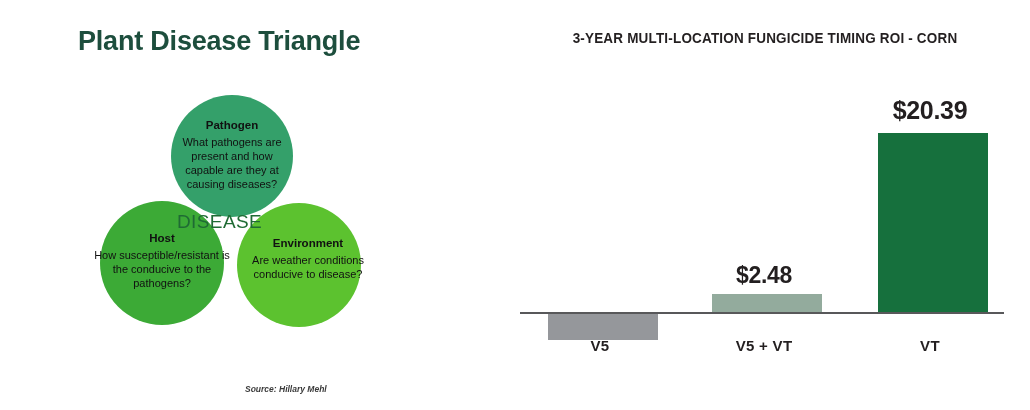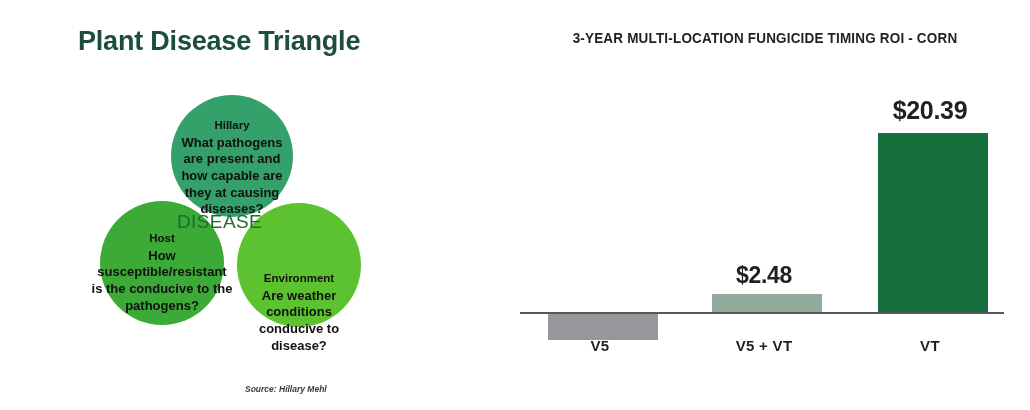--- a/index.html
+++ b/index.html
@@ -82,39 +82,38 @@
     color: #111111;
     pointer-events: none;
   }
   .venn-head {
     font-size: 11.5px;
     font-weight: bold;
     line-height: 1.1;
     margin-bottom: 3px;
   }
   .venn-body {
-    font-size: 13px;
-    font-weight: bold;
+    font-size: 11px;
+    font-weight: normal;
     line-height: 1.28;
   }
   #text-pathogen {
     left: 78px;
     top: 24px;
     width: 118px;
   }
   #text-host {
     left: -4px;
     top: 137px;
     width: 142px;
   }
   #text-environment {
-    left: 139px;
+    left: 148px;
     top: 142px;
     width: 130px;
-    margin-top: 35px;
   }
   #disease-label {
     position: absolute;
     left: 82px;
     top: 116px;
     width: 110px;
     font-size: 19px;
     font-weight: normal;
     color: #1f6b34;
     letter-spacing: 0.4px;
@@ -238,21 +237,21 @@
 
     <div id="page-title">Plant Disease Triangle</div>
 
     <div id="venn">
 
       <div class="venn-circle" id="circle-pathogen"></div>
       <div class="venn-circle" id="circle-host"></div>
       <div class="venn-circle" id="circle-environment"></div>
 
       <div class="venn-text" id="text-pathogen">
-        <div class="venn-head">Hillary</div>
+        <div class="venn-head">Pathogen</div>
         <div class="venn-body">What pathogens are present and how capable are they at causing diseases?</div>
       </div>
 
       <div class="venn-text" id="text-host">
         <div class="venn-head">Host</div>
         <div class="venn-body">How susceptible/resistant is the conducive to the pathogens?</div>
       </div>
 
       <div class="venn-text" id="text-environment">
         <div class="venn-head">Environment</div>

